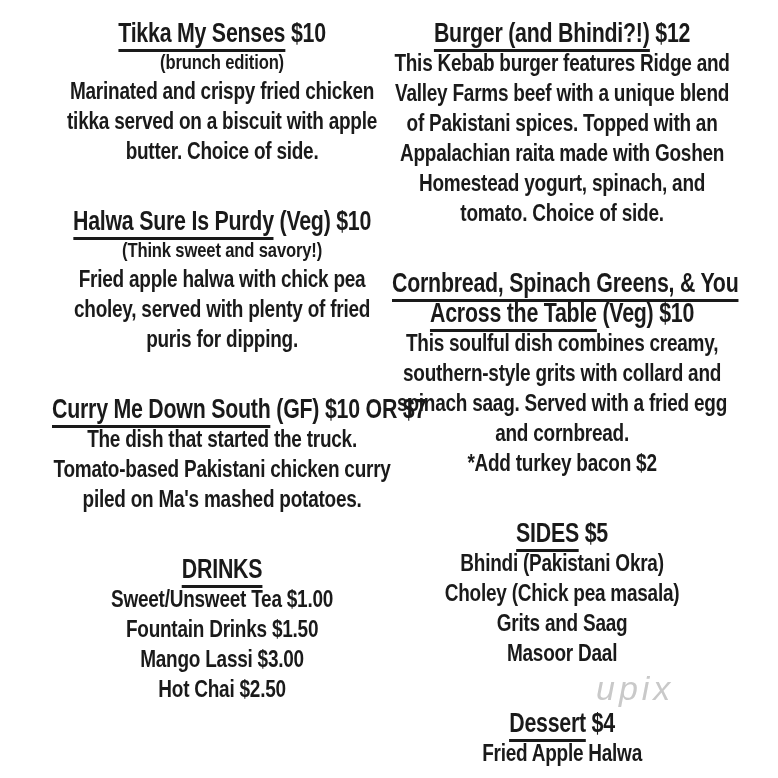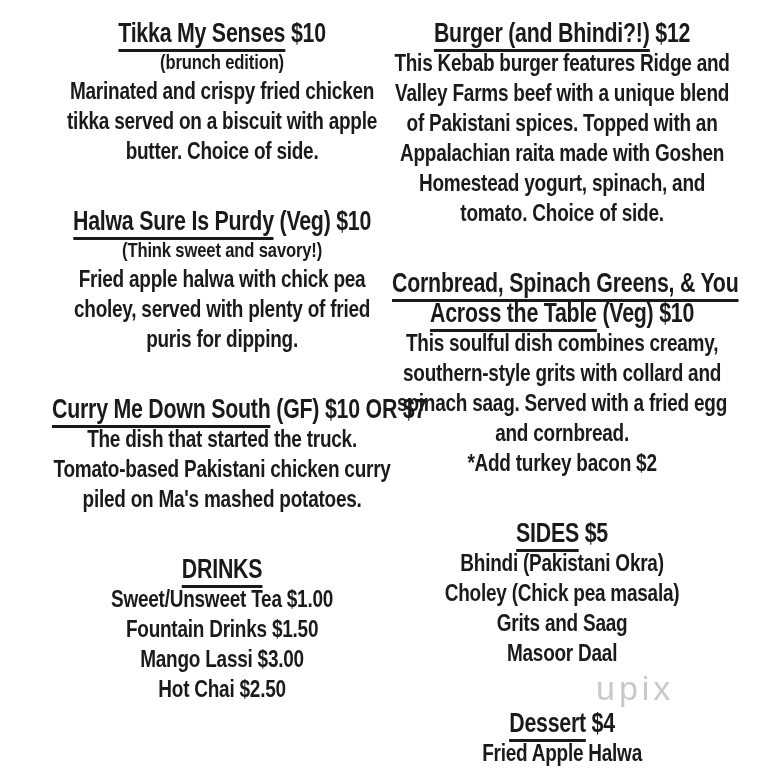--- a/index.html
+++ b/index.html
@@ -84,20 +84,21 @@
   .watermark {
     position: absolute;
     left: 596px;
     top: 670px;
     z-index: 0;
     font-size: 34px;
     line-height: 36px;
     font-weight: 400;
     letter-spacing: 4px;
     color: #c9c9c9;
+    font-style: italic;
   }
 </style>
 </head>
 <body>
 
 <div class="watermark">upix</div>
 
 <div class="menu">
 
   <div class="column">

